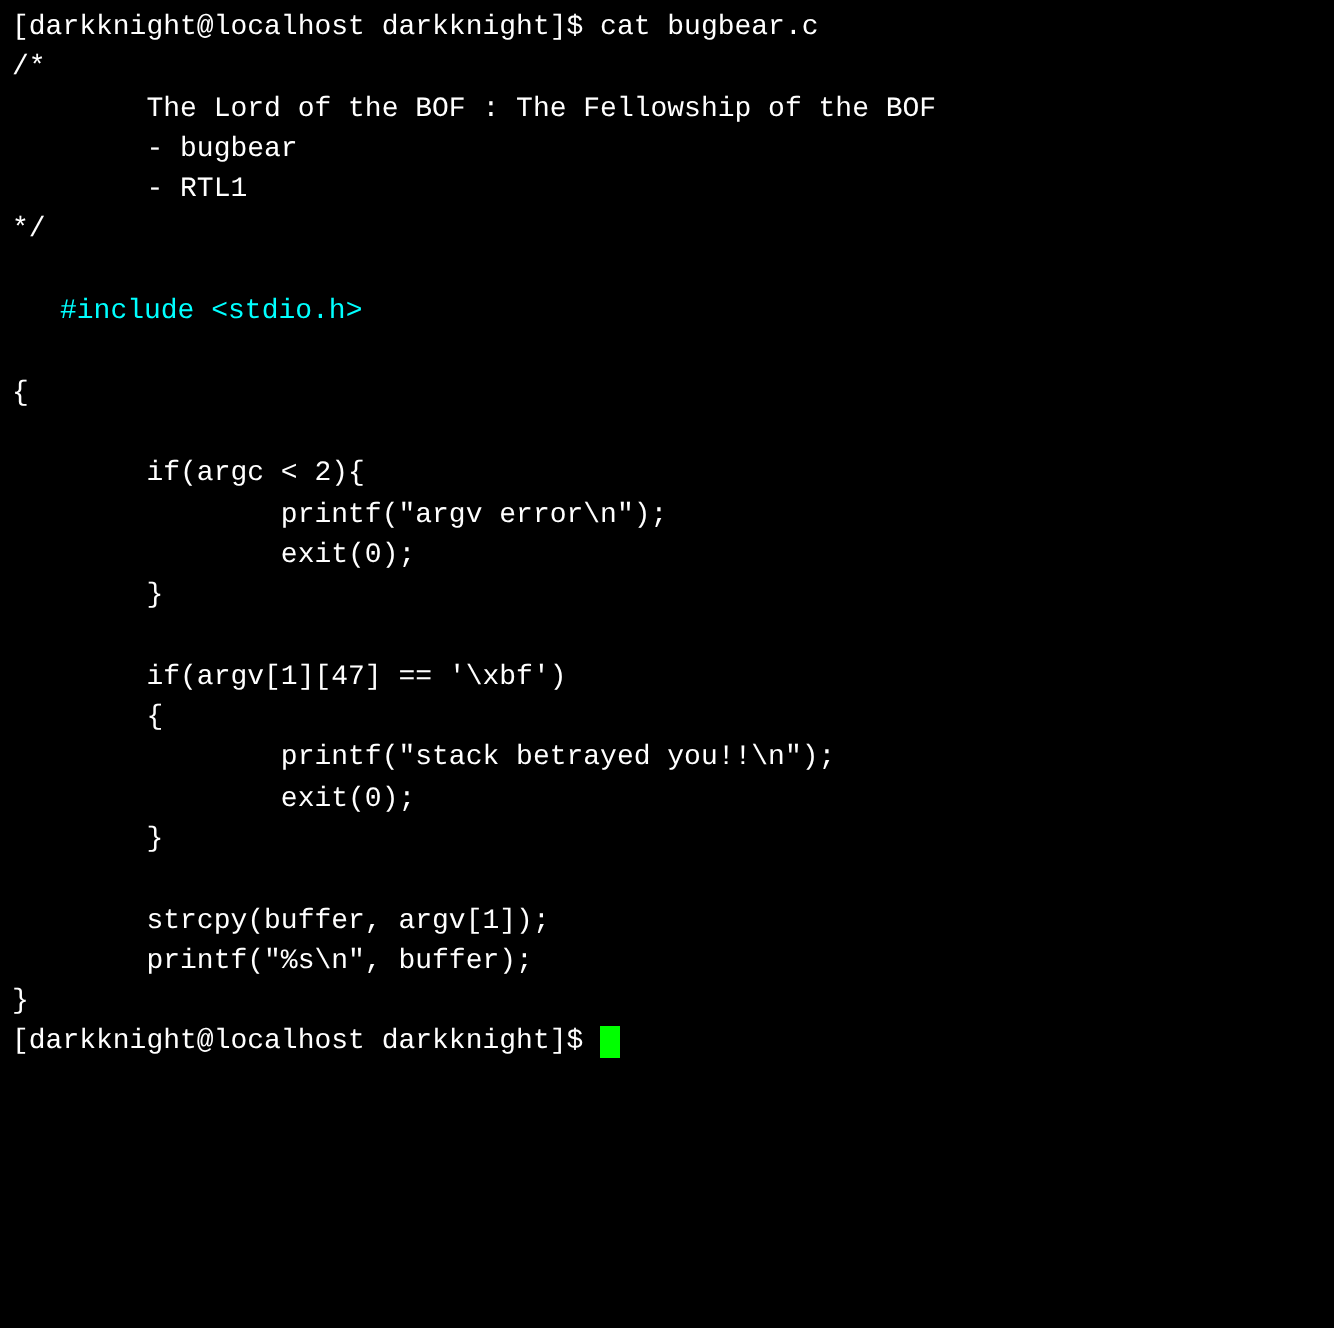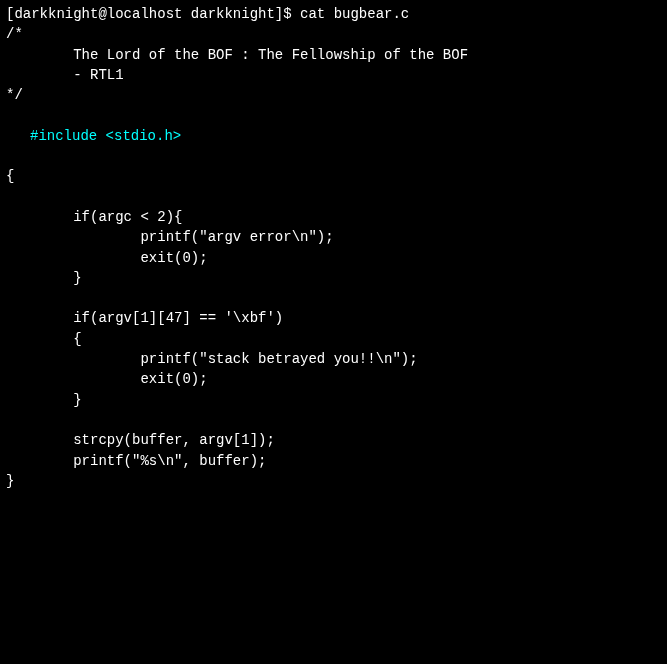--- a/index.html
+++ b/index.html
@@ -49,20 +49,21 @@
     .white { color: #ffffff; }
     .cyan { color: #00ffff; margin-left: 24px; }
   </style>
 </head>
 <body>
 
 <div class="terminal">
   <span class="line"><span class="white">[darkknight@localhost darkknight]$ cat bugbear.c</span></span>
   <span class="line"><span class="white">/*</span></span>
   <span class="line"><span class="white">        The Lord of the BOF : The Fellowship of the BOF</span></span>
+  <span class="line"><span class="white">        - bugbear</span></span>
   <span class="line"><span class="white">        - RTL1</span></span>
   <span class="line"><span class="white">*/</span></span>
   <span class="line"> </span>
   <span class="line"><span class="cyan">#include &lt;stdio.h&gt;</span></span>
   <span class="line"> </span>
   <span class="line"><span class="white">{</span></span>
   <span class="line"> </span>
   <span class="line"><span class="white">        if(argc &lt; 2){</span></span>
   <span class="line"><span class="white">                printf("argv error\n");</span></span>
   <span class="line"><span class="white">                exit(0);</span></span>
@@ -70,13 +71,14 @@
   <span class="line"> </span>
   <span class="line"><span class="white">        if(argv[1][47] == '\xbf')</span></span>
   <span class="line"><span class="white">        {</span></span>
   <span class="line"><span class="white">                printf("stack betrayed you!!\n");</span></span>
   <span class="line"><span class="white">                exit(0);</span></span>
   <span class="line"><span class="white">        }</span></span>
   <span class="line"> </span>
   <span class="line"><span class="white">        strcpy(buffer, argv[1]);</span></span>
   <span class="line"><span class="white">        printf("%s\n", buffer);</span></span>
   <span class="line"><span class="white">}</span></span>
+  <span class="line"><span class="white">[darkknight@localhost darkknight]$ </span><span class="cursor"></span></span>
 </div>
 
 </body></html>

